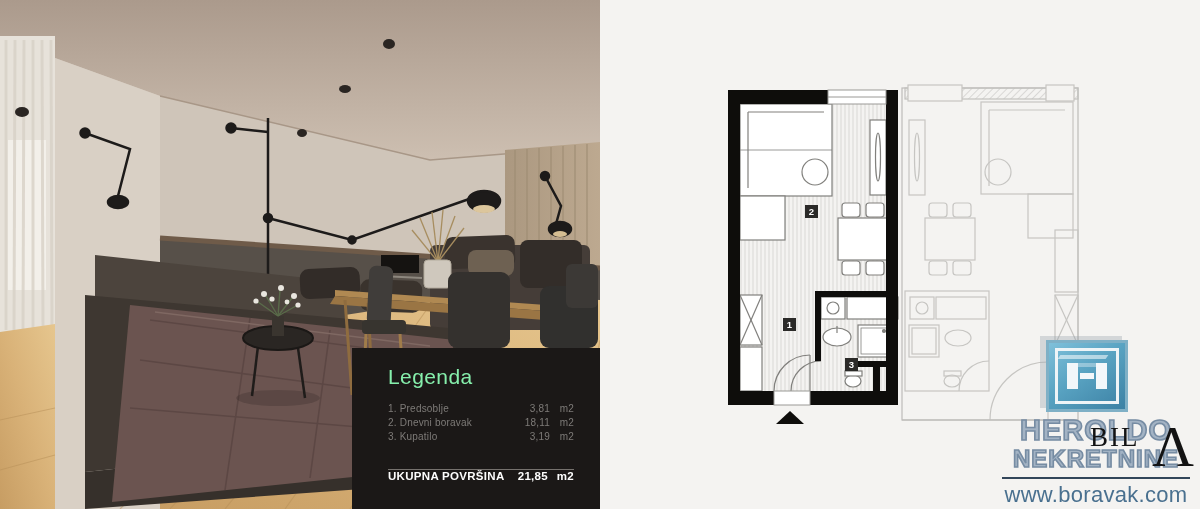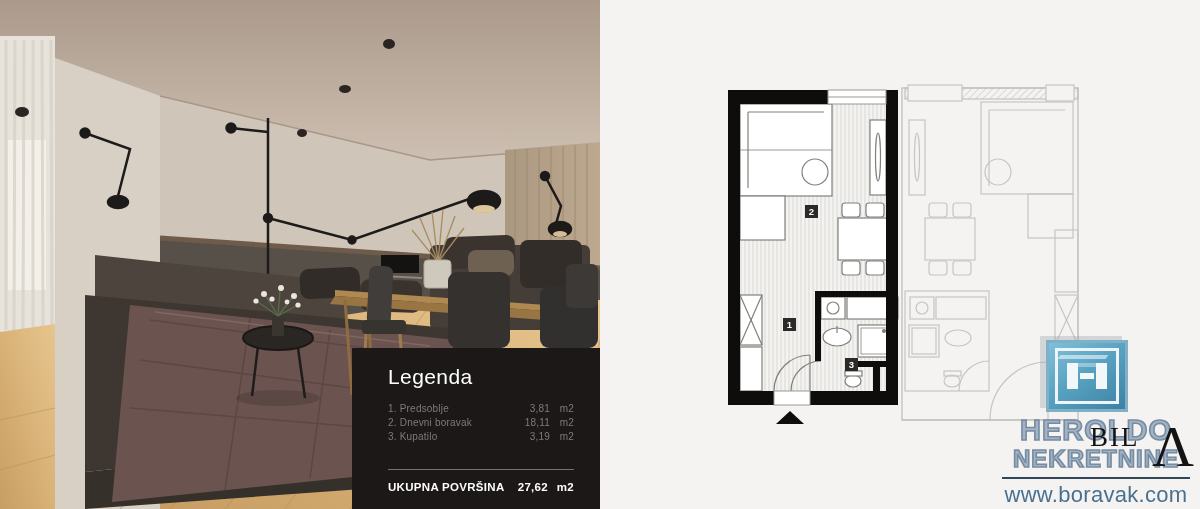--- a/index.html
+++ b/index.html
@@ -7,27 +7,27 @@
   .stage{position:relative;width:1200px;height:509px;overflow:hidden;
          font-family:"Liberation Sans",sans-serif;background:#f4f3f1;}
 
   
   .photo{position:absolute;left:0;top:0;width:600px;height:509px;overflow:hidden;}
   .photo svg{display:block;}
 
   
   .legend-panel{position:absolute;left:352px;top:348px;width:248px;height:161px;
                 background:#1b1817;color:#fff;padding:17px 26px 0 36px;z-index:30;}
-  .legend-title{margin:0 0 13px 0;font-size:21px;font-weight:400;letter-spacing:.4px;color:#ffffff;}
+  .legend-title{margin:0 0 13px 0;font-size:21px;font-weight:400;letter-spacing:.4px;color:#86efac;}
   .legend-row{display:flex;font-size:10px;line-height:14px;color:#7e7b78;letter-spacing:.2px;}
   .legend-row .lab{flex:1;}
   .legend-row .val{width:36px;text-align:right;}
   .legend-row .unit{width:24px;text-align:right;}
   .legend-div{border:0;border-top:1px solid #75716d;margin:25px 0 0 0;width:100%;}
-  .legend-total{display:flex;margin-top:11px;font-size:11.5px;font-weight:bold;color:#fdfdfd;letter-spacing:.3px;}
+  .legend-total{display:flex;font-size:11.5px;font-weight:bold;color:#fdfdfd;letter-spacing:.3px;}
   .legend-total .lab{flex:1;}
   .legend-total .val{width:40px;text-align:right;}
   .legend-total .unit{width:26px;text-align:right;}
 
   
   .plan{position:absolute;left:600px;top:0;width:600px;height:509px;background:#f4f3f1;}
 
   
   .brand{position:absolute;left:998px;top:336px;width:196px;z-index:40;}
   .logo-box{position:absolute;left:48px;top:4px;width:82px;height:72px;
@@ -249,21 +249,21 @@
       <span class="unit">m2</span>
     </div>
     <div class="legend-row">
       <span class="lab">3. Kupatilo</span>
       <span class="val">3,19</span>
       <span class="unit">m2</span>
     </div>
     <hr class="legend-div">
     <div class="legend-total">
       <span class="lab">UKUPNA POVRŠINA</span>
-      <span class="val">27,62</span>
+      <span class="val">21,85</span>
       <span class="unit">m2</span>
     </div>
   </section>
 
   <section class="plan">
     <svg width="600" height="509" viewBox="0 0 600 509">
       <defs>
         <pattern id="hatchV" width="4" height="8" patternUnits="userSpaceOnUse">
           <line x1="1" y1="0" x2="1" y2="8" stroke="#d9d8d5" stroke-width="1"></line>
         </pattern>

